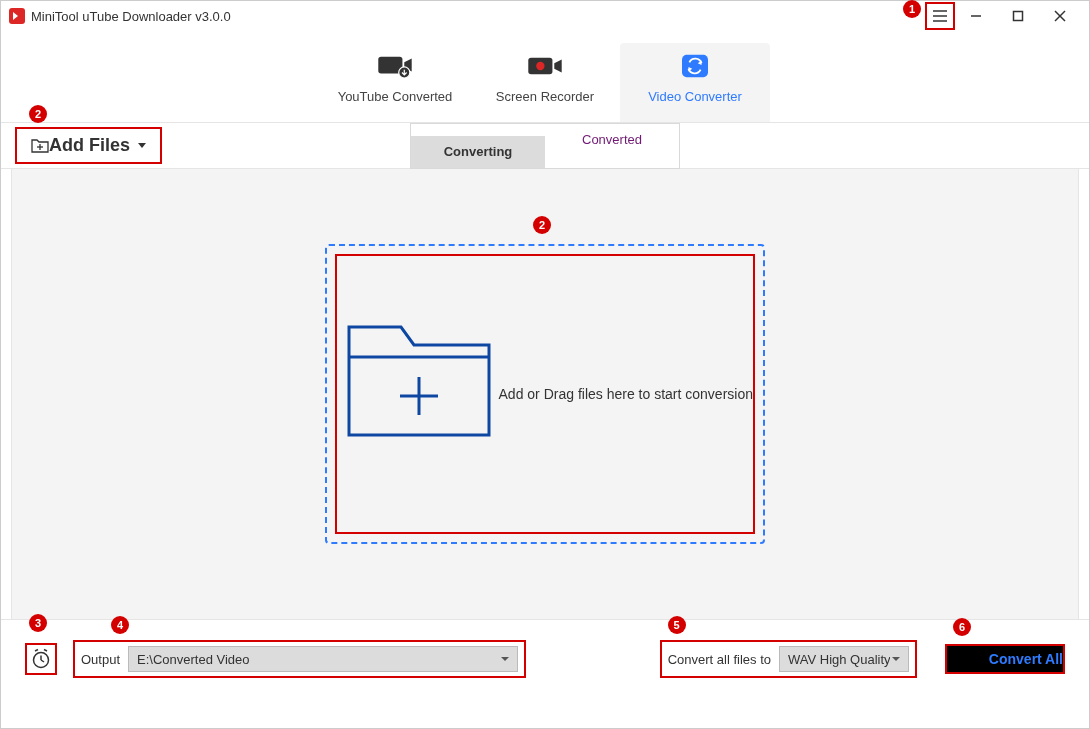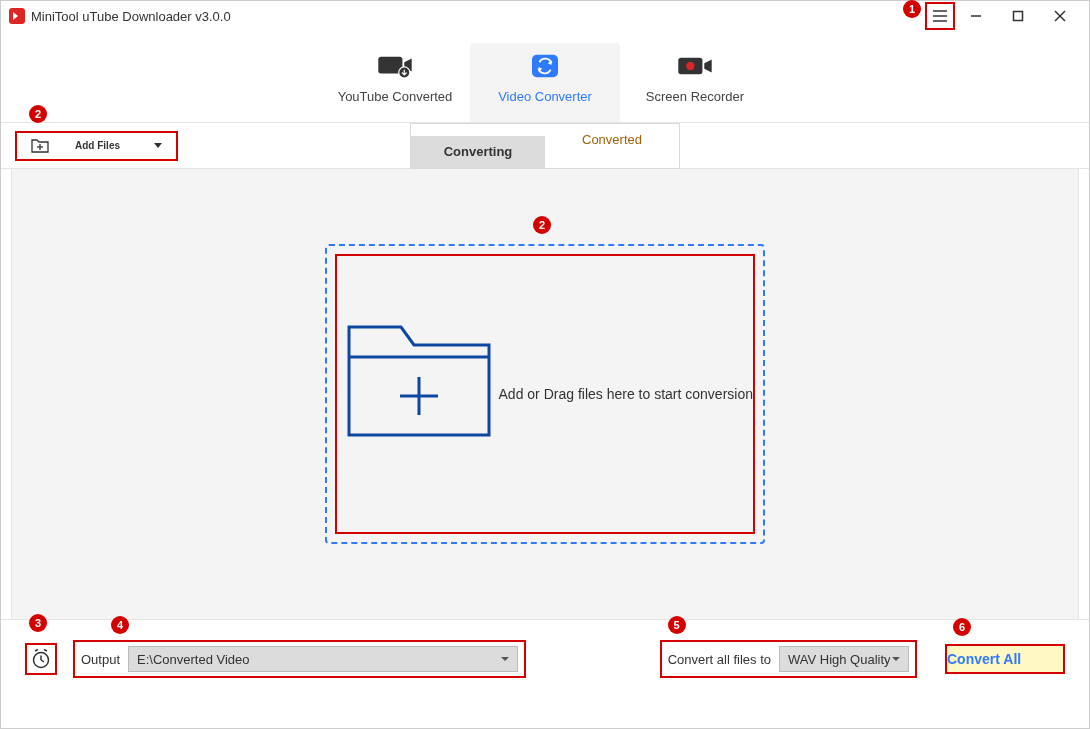--- a/index.html
+++ b/index.html
@@ -17,44 +17,44 @@
     .hamburger svg { width: 16px; height: 14px; }
 
     
     .main-tabs { display: flex; justify-content: center; gap: 0; padding: 12px 0 0; border-bottom: 1px solid #e5e5e5; }
     .main-tab { width: 150px; padding: 10px 0 18px; text-align: center; cursor: pointer; font-size: 13px; color: #444; }
     .main-tab.active { background: #f4f4f4; color: #2f7bff; border-radius: 4px 4px 0 0; }
     .main-tab-icon { display: block; margin: 0 auto 10px; width: 38px; height: 26px; }
 
     
     .toolbar { display: flex; align-items: center; height: 46px; border-bottom: 1px solid #e5e5e5; padding: 0 14px; position: relative; }
-    .add-files { display: flex; align-items: center; gap: 26px; padding: 6px 14px; cursor: pointer; border: 2px solid #d40000; font-size: 10px; font-weight: 600; color: #333; }
+    .add-files { display: flex; align-items: center; gap: 0; padding: 6px 14px; cursor: pointer; border: 2px solid #d40000; font-size: 18px; font-weight: 600; color: #333; }
     .add-files-icon { width: 18px; height: 14px; }
     .chev-down { border-top: 5px solid #333; border-left: 4px solid transparent; border-right: 4px solid transparent; margin-left: 8px; }
     .sub-tabs { display: flex; position: absolute; left: 50%; transform: translateX(-50%); border: 1px solid #d9d9d9; }
-    .sub-tab { width: 134px; height: 32px; display: flex; align-items: center; justify-content: center; font-size: 13px; color: #a16207; background: #fff; cursor: pointer; }
+    .sub-tab { width: 134px; height: 32px; display: flex; align-items: center; justify-content: center; font-size: 13px; color: #701a75; background: #fff; cursor: pointer; }
     .sub-tab.active { background: #dcdcdc; color: #333; font-weight: 600; margin-top: 12px; }
 
     
     .content { background: #f4f4f4; height: 450px; display: flex; align-items: center; justify-content: center; border-left: 1px solid #e5e5e5; border-right: 1px solid #e5e5e5; margin: 0 10px; }
     .dropzone-wrap { position: relative; }
     .dropzone { width: 440px; height: 300px; border: 2px dashed #2f7bff; border-radius: 4px; display: flex; flex-direction: column; align-items: center; justify-content: center; cursor: pointer; }
     .dropzone-inner { width: 420px; height: 280px; border: 2px solid #d40000; display: flex; align-items: center; justify-content: flex-end; }
     .folder-icon { width: 160px; height: 130px; margin-bottom: 28px; }
     .drop-text { font-size: 14px; color: #333; }
 
     
     .bottom { display: flex; align-items: center; padding: 20px 24px; gap: 8px; border-top: 1px solid #e5e5e5; position: relative; }
     .clock-btn { width: 32px; height: 32px; border: 2px solid #d40000; display: flex; align-items: center; justify-content: center; cursor: pointer; }
     .output-block { display: flex; align-items: center; gap: 8px; border: 2px solid #d40000; padding: 4px 6px 4px 6px; margin-left: 8px; }
     .output-label { font-size: 13px; color: #333; }
     .output-select { width: 390px; height: 26px; background: #dcdcdc; border: 1px solid #bbb; padding: 0 8px; font-size: 13px; color: #333; display: flex; align-items: center; justify-content: space-between; cursor: pointer; }
     .convert-block { display: flex; align-items: center; gap: 8px; border: 2px solid #d40000; padding: 4px 6px; margin-left: auto; }
     .format-select { width: 130px; height: 26px; background: #dcdcdc; border: 1px solid #bbb; padding: 0 8px; font-size: 13px; color: #333; display: flex; align-items: center; justify-content: space-between; cursor: pointer; overflow: hidden; white-space: nowrap; }
-    .convert-all-btn { width: 120px; height: 30px; background: #fef9c3; border: 2px solid #d40000; color: #2f7bff; font-size: 14px; font-weight: 600; display: flex; align-items: center; justify-content: flex-start; cursor: pointer; margin-left: 20px; }
+    .convert-all-btn { width: 120px; height: 30px; background: #000000; border: 2px solid #d40000; color: #2f7bff; font-size: 14px; font-weight: 600; display: flex; align-items: center; justify-content: flex-end; cursor: pointer; margin-left: 20px; }
 
     .badge { position: absolute; width: 18px; height: 18px; background: #d40000; color: #fff; font-size: 11px; font-weight: 700; border-radius: 50%; display: flex; align-items: center; justify-content: center; z-index: 10; }
     .select-arrow { border-top: 4px solid #555; border-left: 4px solid transparent; border-right: 4px solid transparent; }
   </style>
 </head>
 <body>
 
 <div class="window">
 
   <div class="titlebar">
@@ -93,37 +93,37 @@
   <div class="main-tabs">
     <div class="main-tab">
       <svg class="main-tab-icon" viewBox="0 0 40 28">
           <rect x="2" y="4" width="26" height="18" rx="3" fill="#333"></rect>
           <polygon points="30,10 38,6 38,20 30,16" fill="#333"></polygon>
           <circle cx="30" cy="21" r="6" fill="#333" stroke="#fff" stroke-width="1.3"></circle>
           <path d="M30 18 L30 23 M27.5 21 L30 23.5 L32.5 21" stroke="#fff" stroke-width="1.3" fill="none"></path>
         </svg>
       <span>YouTube Converted</span>
     </div>
+    <div class="main-tab">
+      <svg class="main-tab-icon" viewBox="0 0 40 28">
+          <rect x="2" y="5" width="26" height="18" rx="3" fill="#333"></rect>
+          <polygon points="30,11 38,7 38,21 30,17" fill="#333"></polygon>
+          <circle cx="15" cy="14" r="4.5" fill="#dd2727"></circle>
+        </svg>
+      <span>Screen Recorder</span>
+    </div>
     <div class="main-tab active">
       <svg class="main-tab-icon" viewBox="0 0 40 28">
           <rect x="6" y="2" width="28" height="24" rx="5" fill="#2f7bff"></rect>
           <path d="M14 10 A7 7 0 0 1 27 11" stroke="#fff" stroke-width="2" fill="none"></path>
           <polygon points="27,8 27,13 23,11" fill="#fff"></polygon>
           <path d="M26 18 A7 7 0 0 1 13 17" stroke="#fff" stroke-width="2" fill="none"></path>
           <polygon points="13,20 13,15 17,17" fill="#fff"></polygon>
         </svg>
       <span>Video Converter</span>
-    </div>
-    <div class="main-tab">
-      <svg class="main-tab-icon" viewBox="0 0 40 28">
-          <rect x="2" y="5" width="26" height="18" rx="3" fill="#333"></rect>
-          <polygon points="30,11 38,7 38,21 30,17" fill="#333"></polygon>
-          <circle cx="15" cy="14" r="4.5" fill="#dd2727"></circle>
-        </svg>
-      <span>Screen Recorder</span>
     </div>
   </div>
 
   <div class="toolbar">
     <span class="badge" style="left:28px; top:-18px;">2</span>
     <div class="add-files">
       <svg class="add-files-icon" viewBox="0 0 18 14">
           <path d="M1 3 L1 13 L17 13 L17 3 L8 3 L6 1 L1 1 Z" fill="none" stroke="#333" stroke-width="1.3"></path>
           <line x1="9" y1="5" x2="9" y2="11" stroke="#333" stroke-width="1.3"></line>
           <line x1="6" y1="8" x2="12" y2="8" stroke="#333" stroke-width="1.3"></line>

